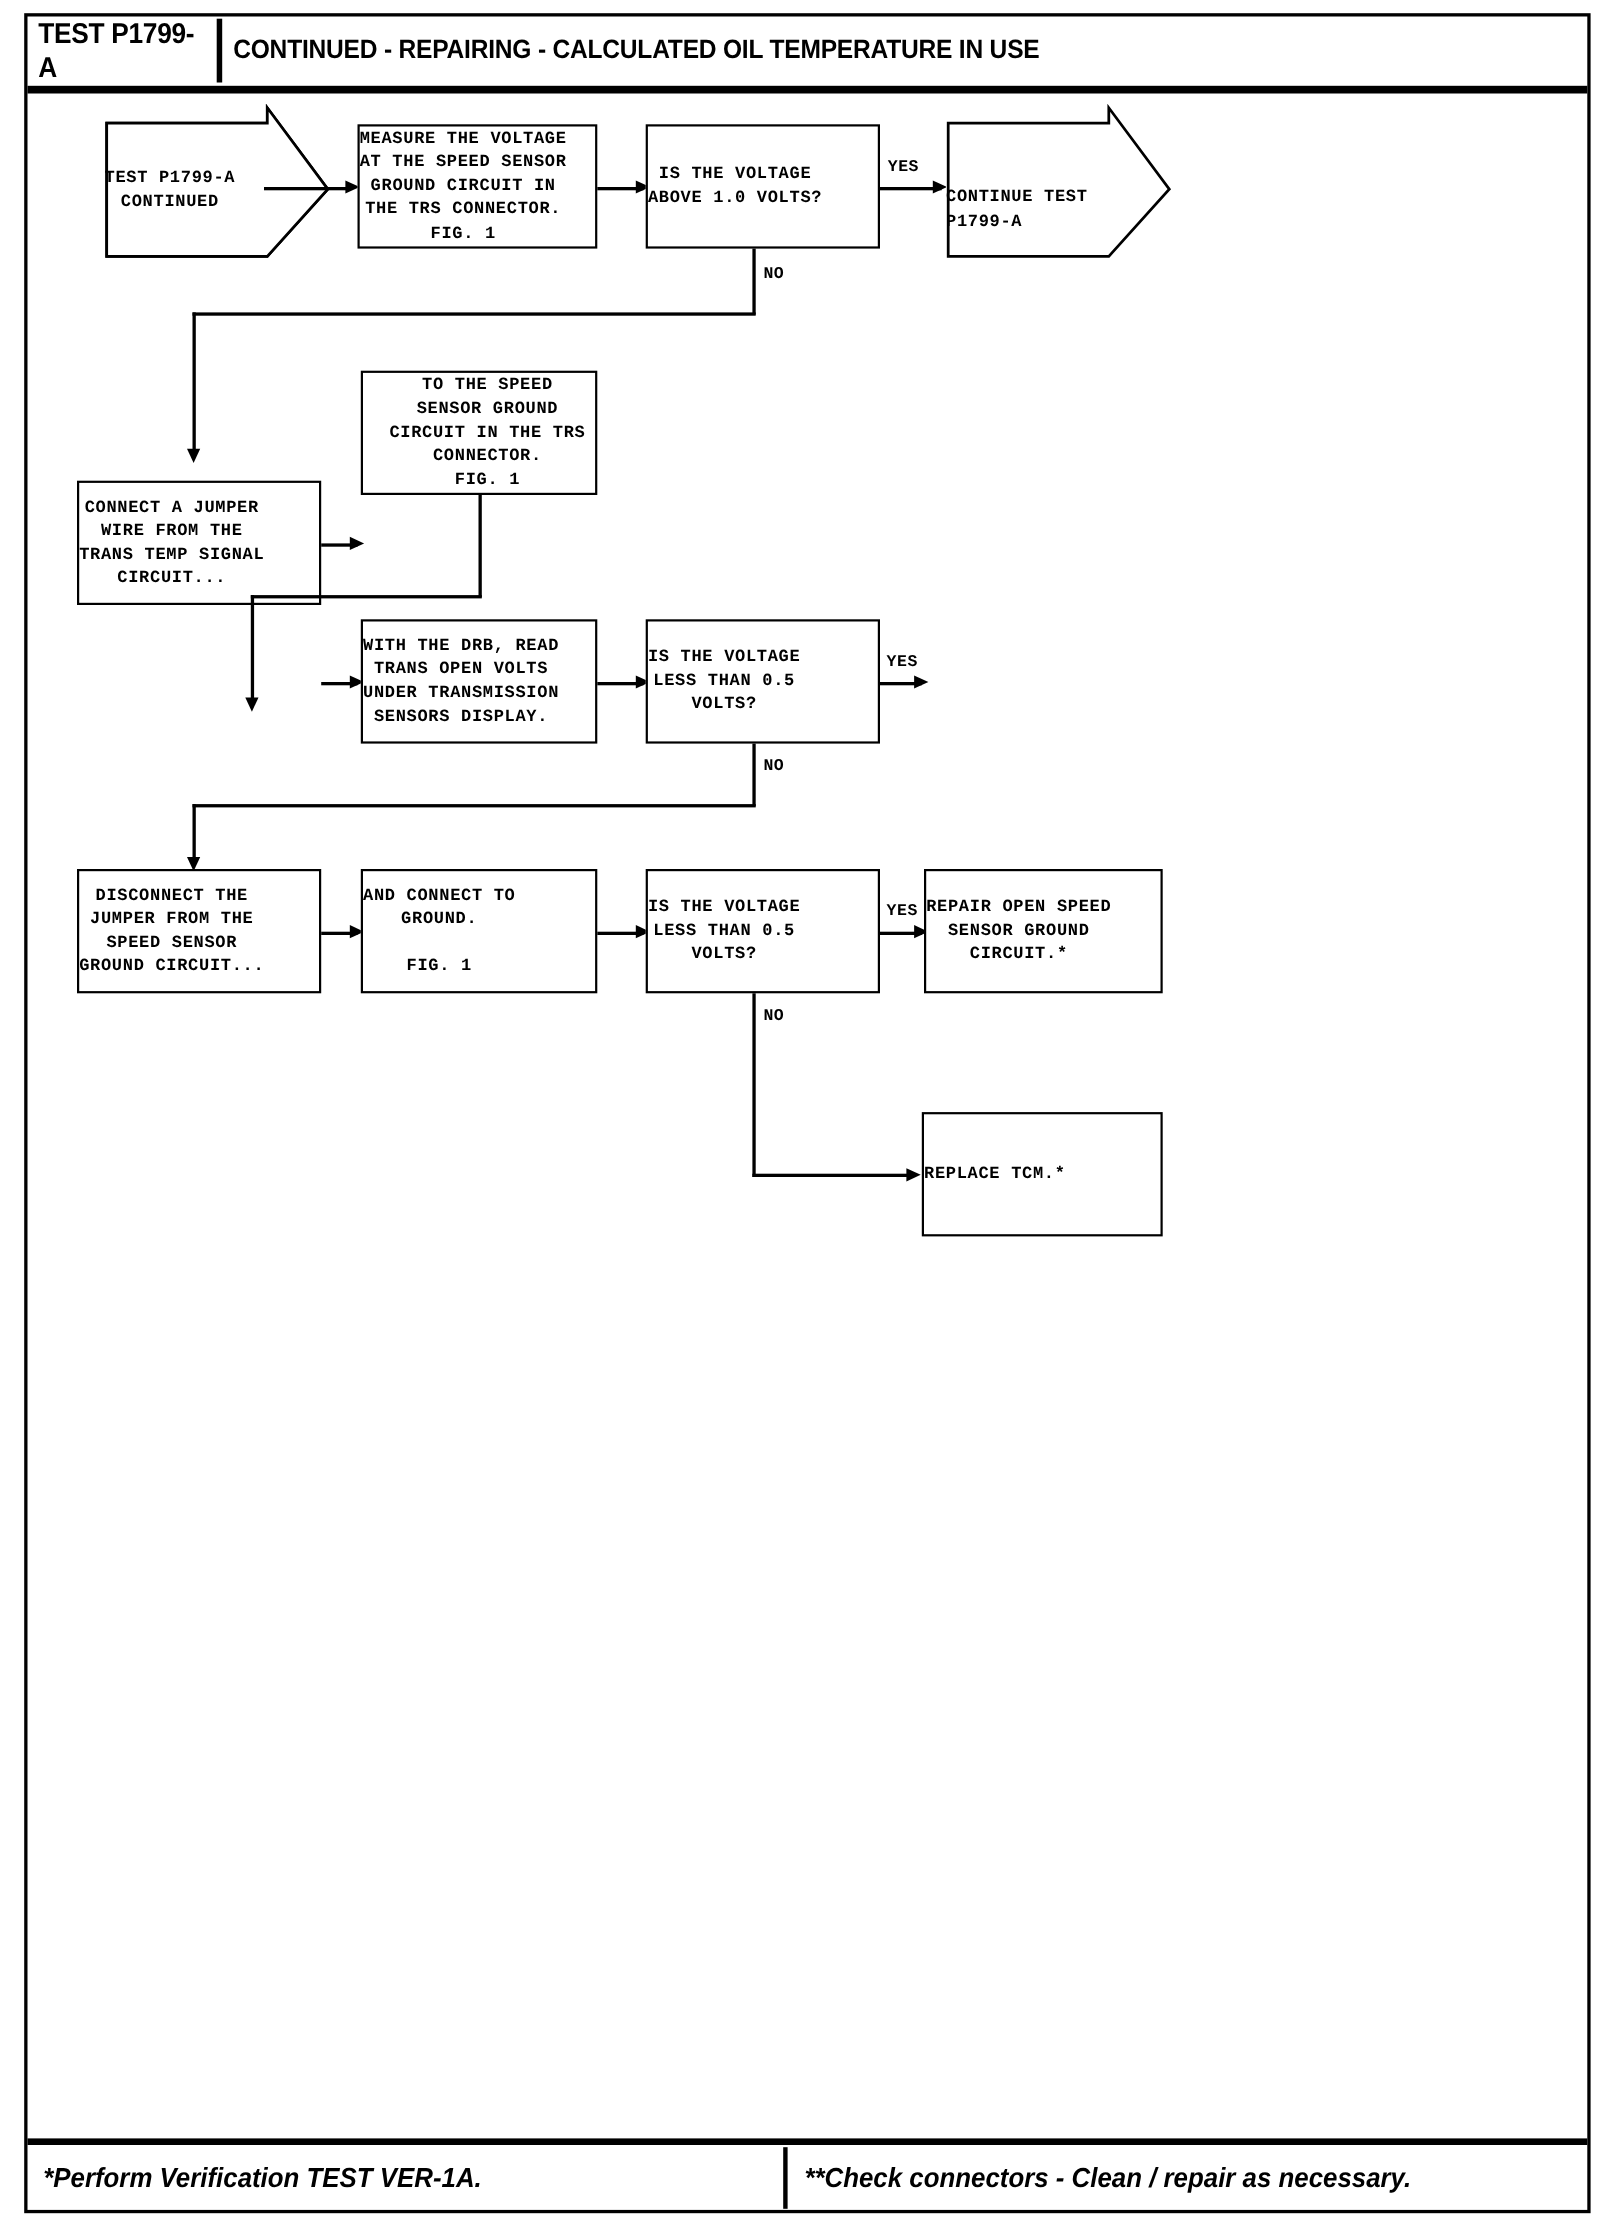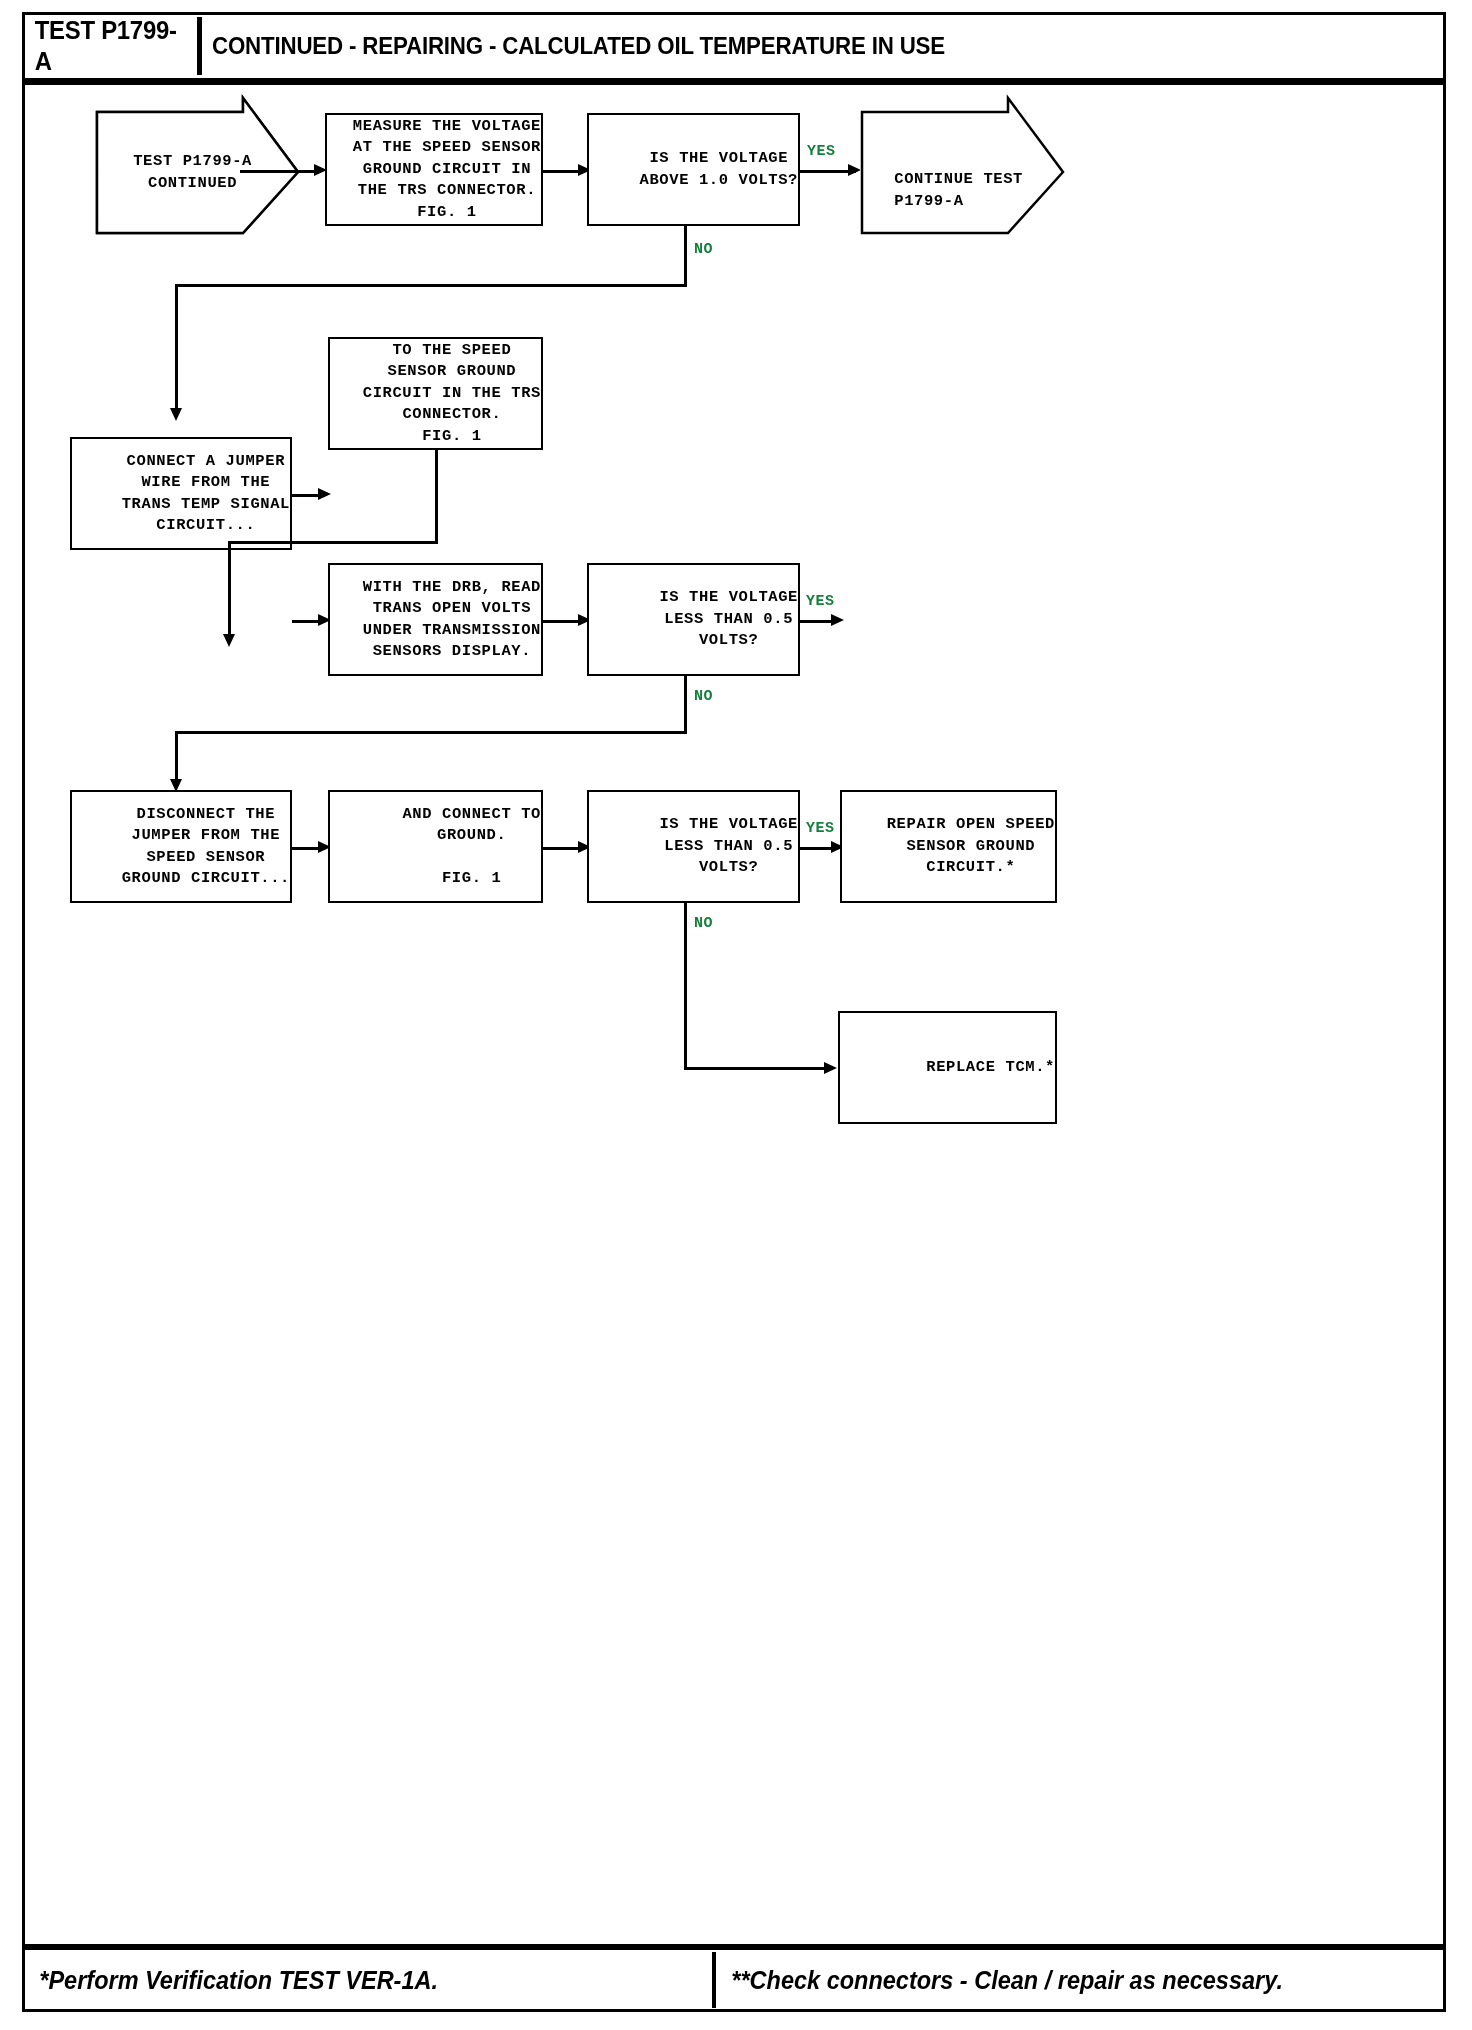--- a/index.html
+++ b/index.html
@@ -124,21 +124,21 @@
     transform-origin: left center;
     padding-left: 12px;
   }
 
   
   .node {
     position: absolute;
     box-sizing: border-box;
     display: flex;
     align-items: center;
-    justify-content: flex-end;
+    justify-content: flex-start;
   }
   .node .node-text {
     font-family: "Liberation Mono", monospace;
     font-weight: bold;
     font-size: 15.5px;
     line-height: 21.5px;
     color: #000;
     text-align: center;
     white-space: pre-line;
     letter-spacing: 0.6px;
@@ -185,21 +185,21 @@
     border-left: 6.5px solid transparent;
     border-right: 6.5px solid transparent;
     border-top: 13px solid #000;
   }
 
   .edge-label {
     position: absolute;
     font-family: "Liberation Mono", monospace;
     font-weight: bold;
     font-size: 15px;
-    color: #15803d;
+    color: #000000;
     letter-spacing: 0.5px;
     white-space: nowrap;
   }
 </style>
 </head>
 <body>
 
 <div id="page">
 
   <div class="outer-frame"></div>

